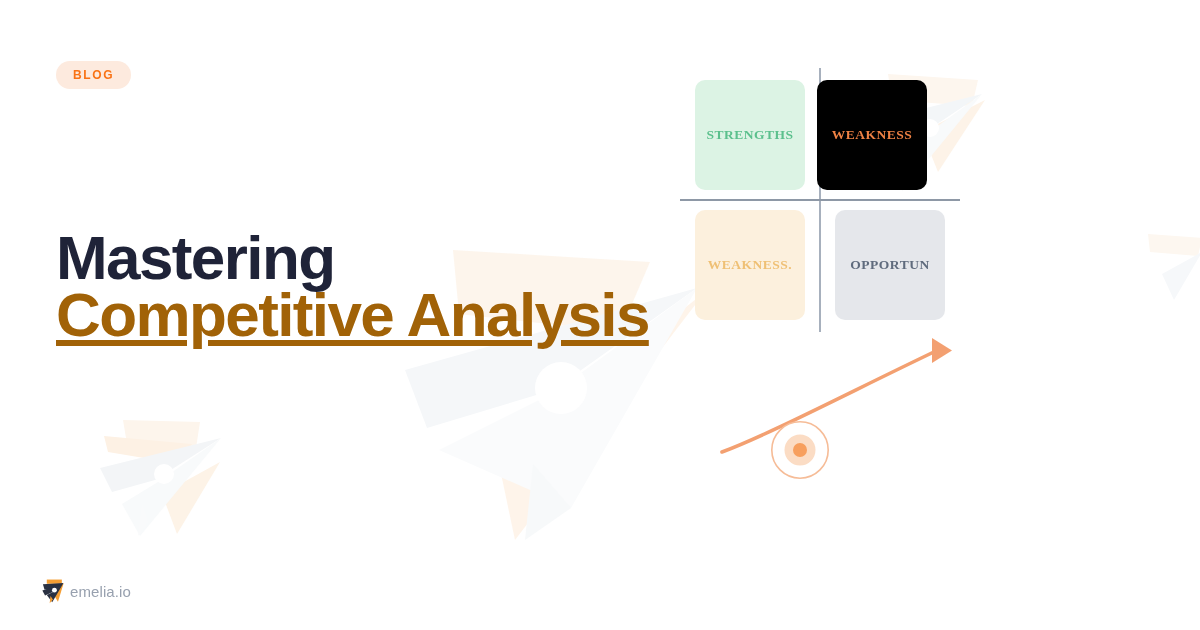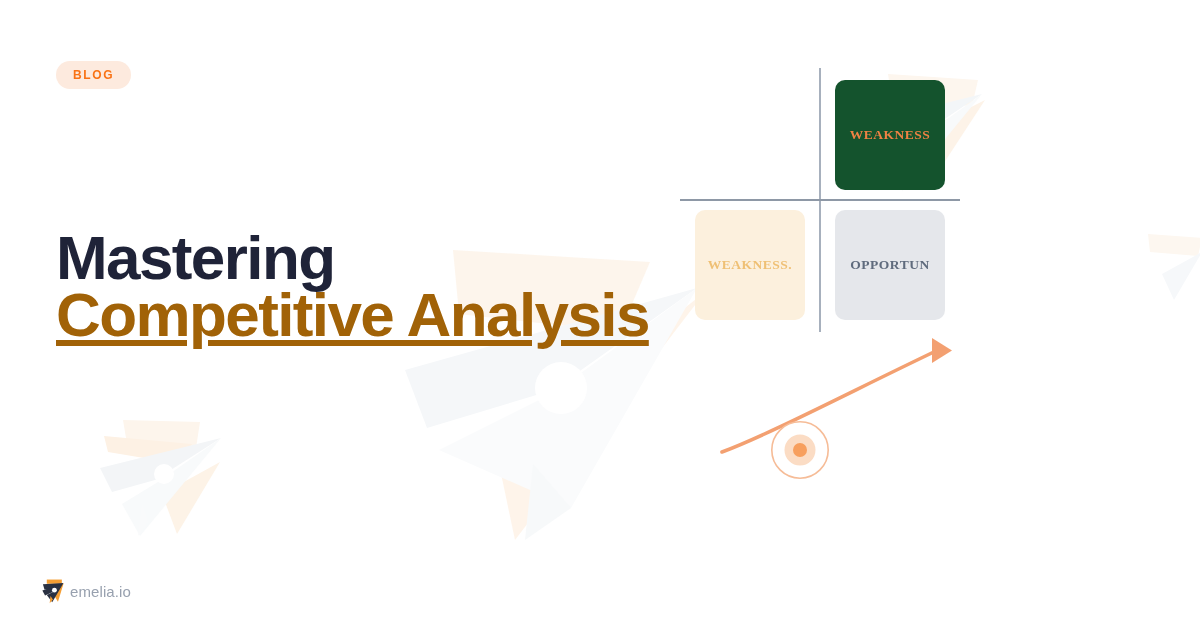--- a/index.html
+++ b/index.html
@@ -76,21 +76,21 @@
   }
   .quad .qlabel {
     font-family:"Liberation Serif", serif;
     font-weight:bold;
     font-size:13.5px;
     letter-spacing:0.5px;
     white-space:nowrap;
   }
   #quad-strengths   { left:15px;  top:12px;  background:#dcf3e4; }
   #quad-strengths   .qlabel { color:#5cc08d; }
-  #quad-weakness    { left:155px; top:12px;  background:#14532d; }
+  #quad-weakness    { left:137px; top:12px;  background:#000000; }
   #quad-weakness    .qlabel { color:#ef8244; }
   #quad-opportun    { left:15px;  top:142px; background:#fcf0dd; }
   #quad-opportun    .qlabel { color:#efc075; }
   #quad-threats     { left:155px; top:142px; background:#e5e7eb; }
   #quad-threats     .qlabel { color:#5f6b7d; }
 
   
   #growth { position:absolute; left:700px; top:330px; width:270px; height:160px; }
   #growth svg { display:block; }
 
@@ -160,20 +160,23 @@
 
   <div id="headline">
     <div class="line line1">Mastering</div>
     <div class="line line2">Competitive Analysis</div>
   </div>
 
   <div id="swot">
     <div class="axis-v"></div>
     <div class="axis-h"></div>
 
+    <div class="quad" id="quad-strengths">
+      <span class="qlabel">STRENGTHS</span>
+    </div>
 
     <div class="quad" id="quad-weakness">
       <span class="qlabel">WEAKNESS</span>
     </div>
 
     <div class="quad" id="quad-opportun">
       <span class="qlabel">WEAKNESS.</span>
     </div>
 
     <div class="quad" id="quad-threats">

